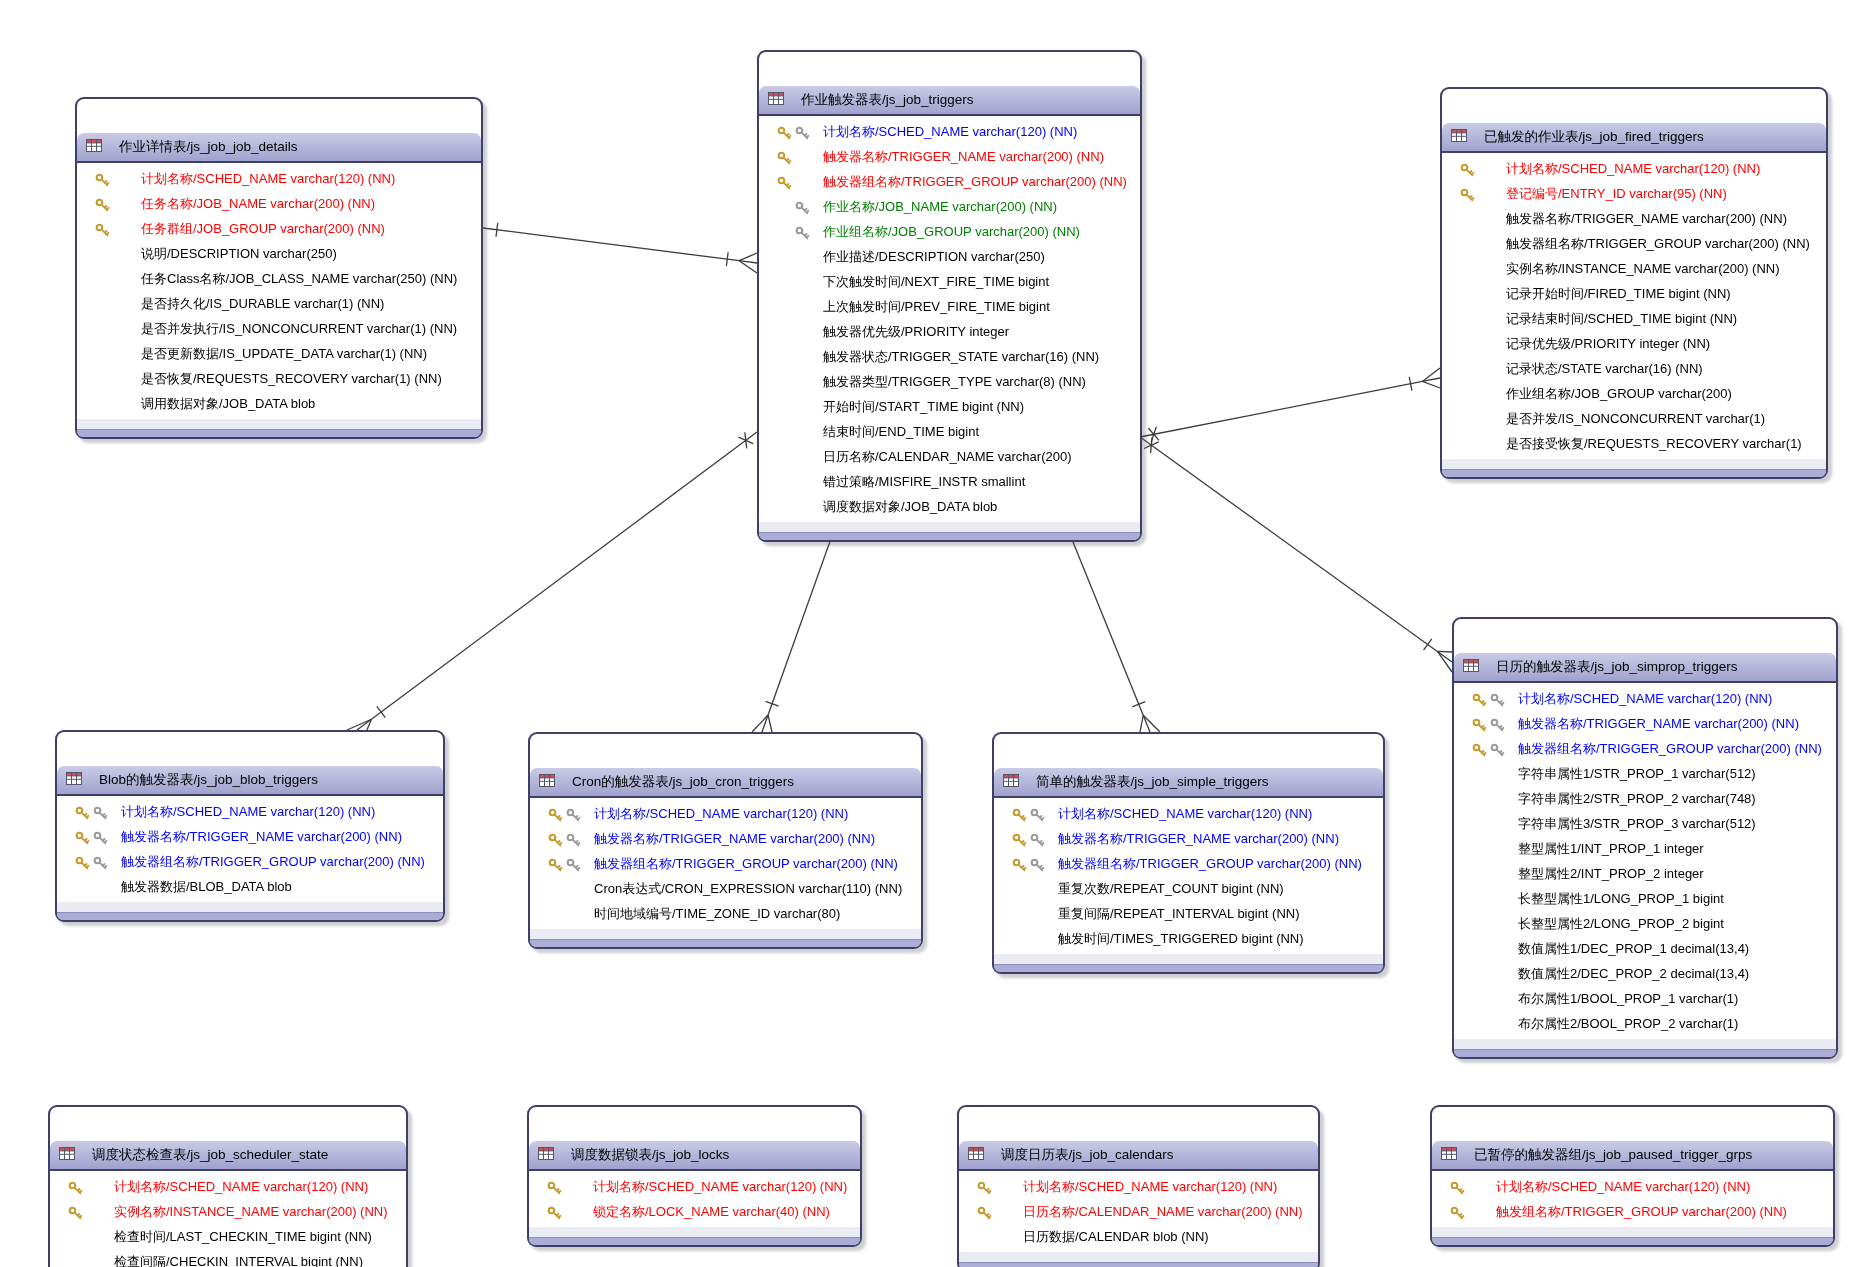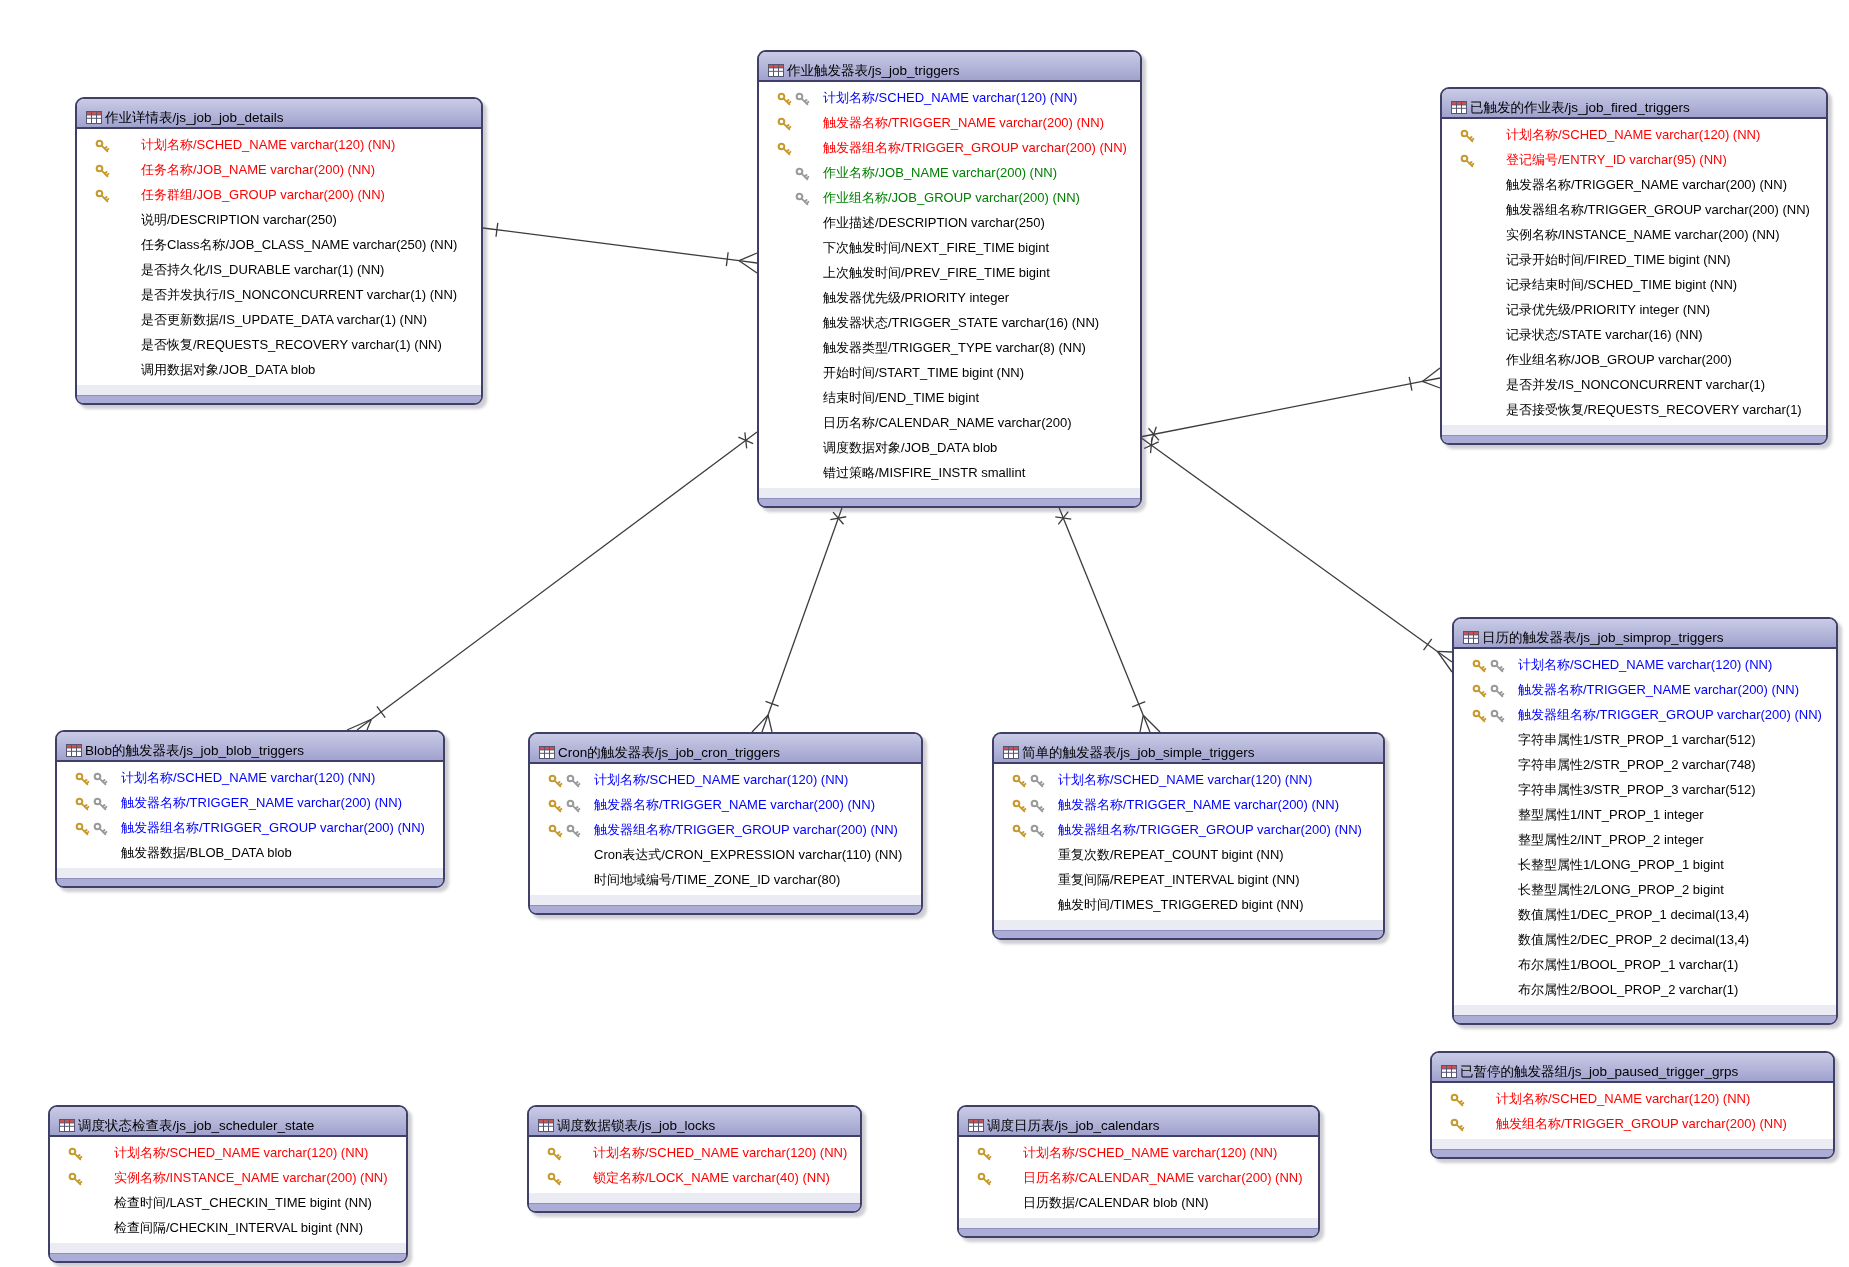--- a/index.html
+++ b/index.html
@@ -1,23 +1,23 @@
 <!DOCTYPE html>
 <html><head>
 <meta charset="utf-8">
 <style>
   html,body{margin:0;padding:0;background:#ffffff;}
   #canvas{position:relative;width:1849px;height:1267px;background:#ffffff;overflow:hidden;
           font-family:"Liberation Sans","DejaVu Sans",sans-serif;}
   #rel-svg{position:absolute;left:0;top:0;z-index:1;}
   .tbl{position:absolute;z-index:2;border:2px solid #3f3f68;border-radius:9px;background:#ffffff;
        box-shadow:4px 4px 3px rgba(90,90,110,0.30);}
-  .tbl-header{display:flex;align-items:flex-end;gap:3px;height:28px;padding:0 9px;
+  .tbl-header{display:flex;align-items:center;gap:17px;height:28px;padding:0 9px;
        background:linear-gradient(#c9cbe6,#a0a2ce);border-bottom:2px solid #3f3f68;
-       border-radius:7px 7px 0 0;font-size:13.5px;color:#000;white-space:nowrap;cursor:default;}
+       border-radius:7px 7px 0 0;font-size:13.5px;color:#000;white-space:nowrap;cursor:default;margin-top:34px;}
   .tbl-rows{padding:3px 8px;}
   .row{position:relative;height:25px;line-height:25px;padding-left:56px;
        font-size:13px;white-space:nowrap;}
   .row .k1{position:absolute;left:10px;top:5px;}
   .row .k2{position:absolute;left:28px;top:5px;}
   .c-red{color:#ff0000;} .c-blue{color:#0000ff;} .c-green{color:#008000;} .c-black{color:#000000;}
   .tbl-footer{height:10px;background:#ebebf3;}
   .tbl-footbar{height:7px;background:#abadd6;border-top:1px solid #8d8fbe;border-radius:0 0 6px 6px;}
 </style>
 </head>
@@ -102,22 +102,22 @@
             </svg></span><span>作业组名称/JOB_GROUP varchar(200) (NN)</span></div>
         <div class="row c-black"><span>作业描述/DESCRIPTION varchar(250)</span></div>
         <div class="row c-black"><span>下次触发时间/NEXT_FIRE_TIME bigint</span></div>
         <div class="row c-black"><span>上次触发时间/PREV_FIRE_TIME bigint</span></div>
         <div class="row c-black"><span>触发器优先级/PRIORITY integer</span></div>
         <div class="row c-black"><span>触发器状态/TRIGGER_STATE varchar(16) (NN)</span></div>
         <div class="row c-black"><span>触发器类型/TRIGGER_TYPE varchar(8) (NN)</span></div>
         <div class="row c-black"><span>开始时间/START_TIME bigint (NN)</span></div>
         <div class="row c-black"><span>结束时间/END_TIME bigint</span></div>
         <div class="row c-black"><span>日历名称/CALENDAR_NAME varchar(200)</span></div>
+        <div class="row c-black"><span>错过策略/MISFIRE_INSTR smallint</span></div>
         <div class="row c-black"><span>调度数据对象/JOB_DATA blob</span></div>
-        <div class="row c-black"><span>错过策略/MISFIRE_INSTR smallint</span></div>
       </div>
       <div class="tbl-footer"></div>
       <div class="tbl-footbar"></div>
     </div>
     <div class="tbl" style="left: 75px; top: 97px; width: 404px;">
       <div class="tbl-header">
         <span><svg width="16" height="13" viewBox="0 0 16 13">
   <rect x="0.5" y="0.5" width="15" height="12" fill="#ffffff" stroke="#55556f"></rect>
   <rect x="0.5" y="0.5" width="15" height="3.4" fill="#d24f4f" stroke="#55556f"></rect>
   <path d="M0.5 7.3 H15.5 M5.5 0.5 V12.5 M10.5 0.5 V12.5" stroke="#55556f" fill="none"></path>
@@ -399,21 +399,21 @@
             </svg></span><span>计划名称/SCHED_NAME varchar(120) (NN)</span></div>
         <div class="row c-red"><span class="k1"><svg width="15" height="15" viewBox="0 0 16 16">
   <circle cx="4.8" cy="4.8" r="3.0" fill="none" stroke="#c79a2e" stroke-width="2.2"></circle>
   <path d="M7.1 7.1 L13.2 13.2 M10.4 10.4 l1.9 -1.9 M12.4 12.4 l1.9 -1.9" stroke="#c79a2e" stroke-width="2" fill="none" stroke-linecap="round"></path>
             </svg></span><span>日历名称/CALENDAR_NAME varchar(200) (NN)</span></div>
         <div class="row c-black"><span>日历数据/CALENDAR blob (NN)</span></div>
       </div>
       <div class="tbl-footer"></div>
       <div class="tbl-footbar"></div>
     </div>
-    <div class="tbl" style="left: 1430px; top: 1051px; width: 401px;">
+    <div class="tbl" style="left: 1430px; top: 1105px; width: 401px;">
       <div class="tbl-header">
         <span><svg width="16" height="13" viewBox="0 0 16 13">
   <rect x="0.5" y="0.5" width="15" height="12" fill="#ffffff" stroke="#55556f"></rect>
   <rect x="0.5" y="0.5" width="15" height="3.4" fill="#d24f4f" stroke="#55556f"></rect>
   <path d="M0.5 7.3 H15.5 M5.5 0.5 V12.5 M10.5 0.5 V12.5" stroke="#55556f" fill="none"></path>
           </svg></span>
         <span>已暂停的触发器组/js_job_paused_trigger_grps</span>
       </div>
       <div class="tbl-rows">
         <div class="row c-red"><span class="k1"><svg width="15" height="15" viewBox="0 0 16 16">

